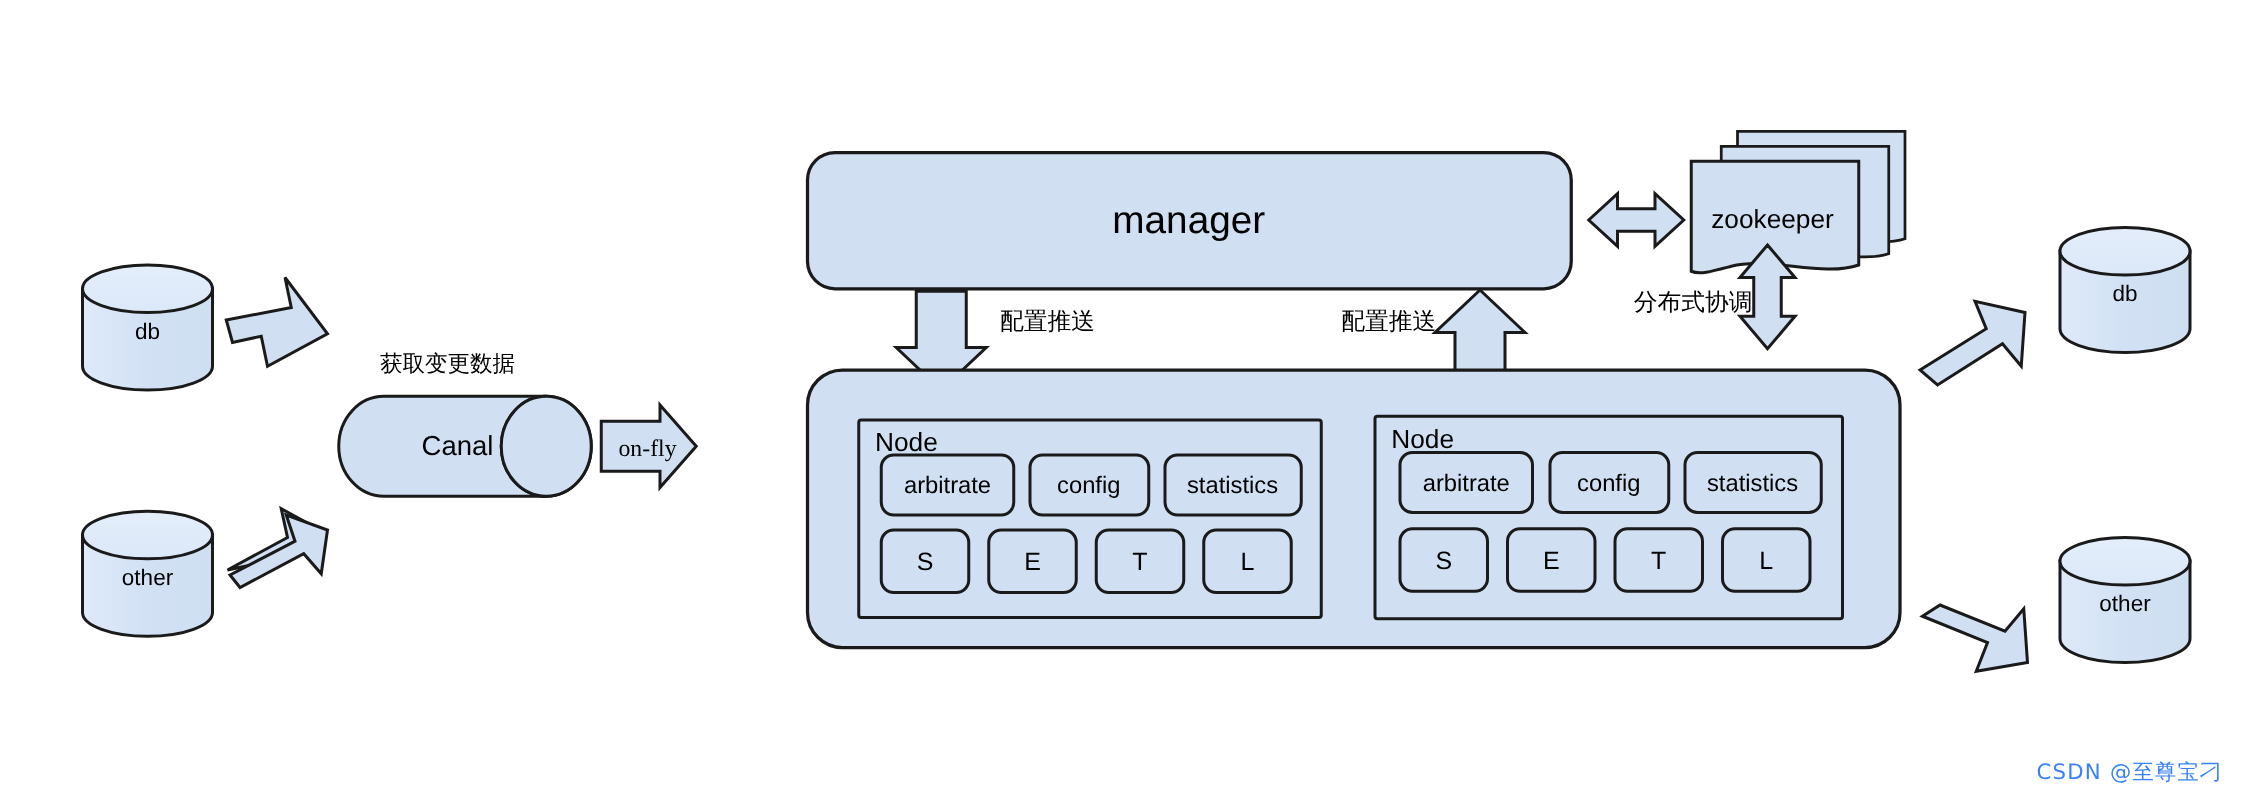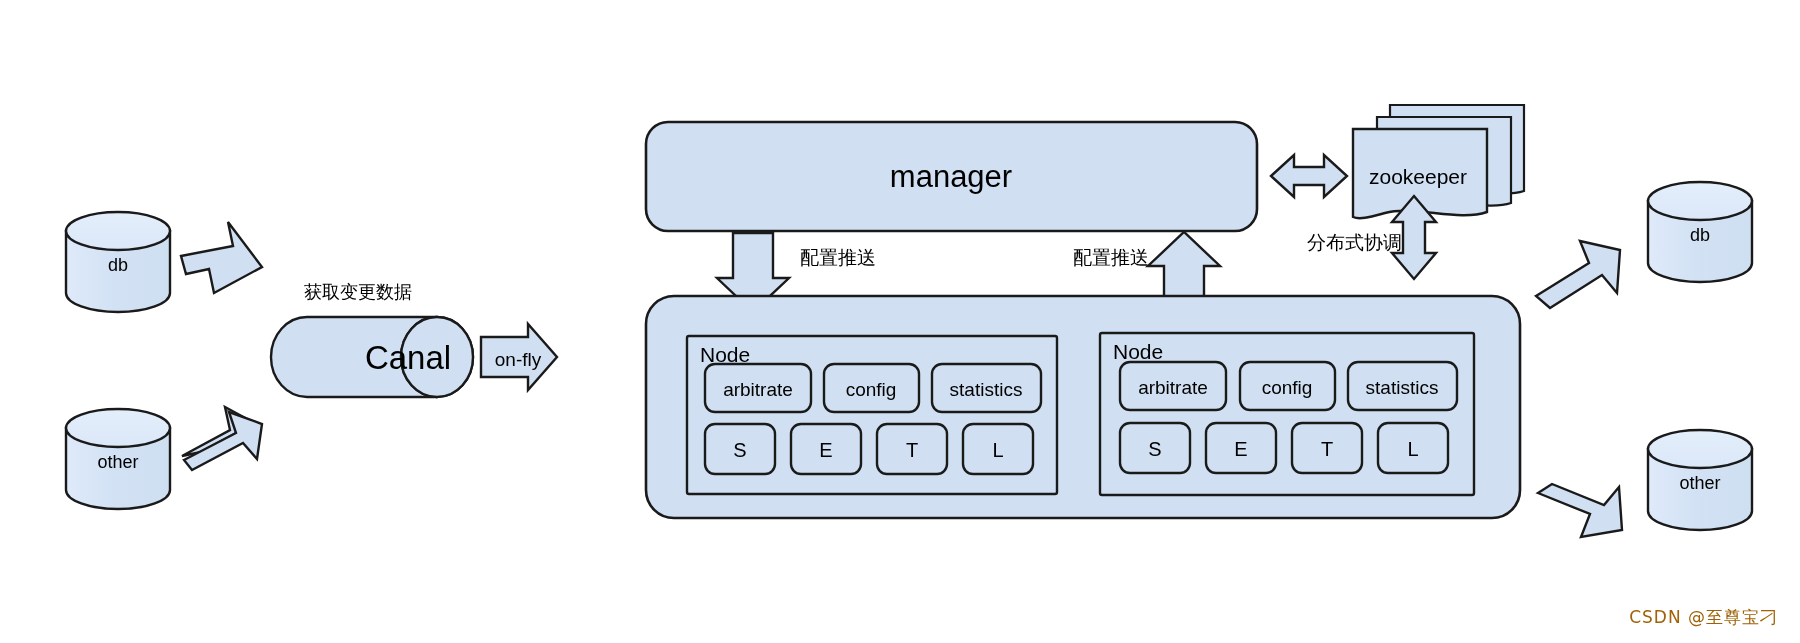--- a/index.html
+++ b/index.html
@@ -30,21 +30,21 @@
   .lbl-cn{
     font-family:"DejaVu Sans","Liberation Sans",sans-serif;
   }
   .center{
     transform:translate(-50%,-50%);
   }
   .watermark{
     position:absolute;
     right:22px;
     bottom:14px;
-    color:#a16207;
+    color:#3b82f6;
     font-size:17px;
     letter-spacing:1px;
     font-family:"DejaVu Sans","Liberation Sans",sans-serif;
     white-space:nowrap;
   }
 </style>
 </head>
 <body>
 
 <div id="stage">
@@ -176,23 +176,23 @@
       <ellipse cx="1700" cy="449" rx="52" ry="19" fill="url(#cylTop)" stroke="#1a1a1a" stroke-width="2.4"></ellipse>
     </g>
   </svg>
 
   <div class="lbl center" style="left:118px;top:265px;font-size:18px;">db</div>
 
   <div class="lbl center" style="left:118px;top:462px;font-size:18px;">other</div>
 
   <div class="lbl lbl-cn center" style="left:358px;top:292px;font-size:18px;">获取变更数据</div>
 
-  <div class="lbl center" style="left:366px;top:357px;font-size:33px;margin-left:42px;">Canal</div>
-
-  <div class="lbl center" style="left:518px;top:359px;font-size:19px;">on-fly</div>
+  <div class="lbl center" style="left:366px;top:357px;font-size:22px;">Canal</div>
+
+  <div class="lbl center" style="left:518px;top:359px;font-size:19px;font-family:Liberation Serif, serif;">on-fly</div>
 
   <div class="lbl center" style="left:951px;top:176px;font-size:31px;">manager</div>
 
   <div class="lbl lbl-cn" style="left:800px;top:248px;font-size:19px;">配置推送</div>
 
   <div class="lbl lbl-cn" style="left:1073px;top:248px;font-size:19px;">配置推送</div>
 
   <div class="lbl center" style="left:1418px;top:176px;font-size:21px;">zookeeper</div>
 
   <div class="lbl lbl-cn" style="left:1307px;top:233px;font-size:19px;text-align:center;">分布式协调</div>

